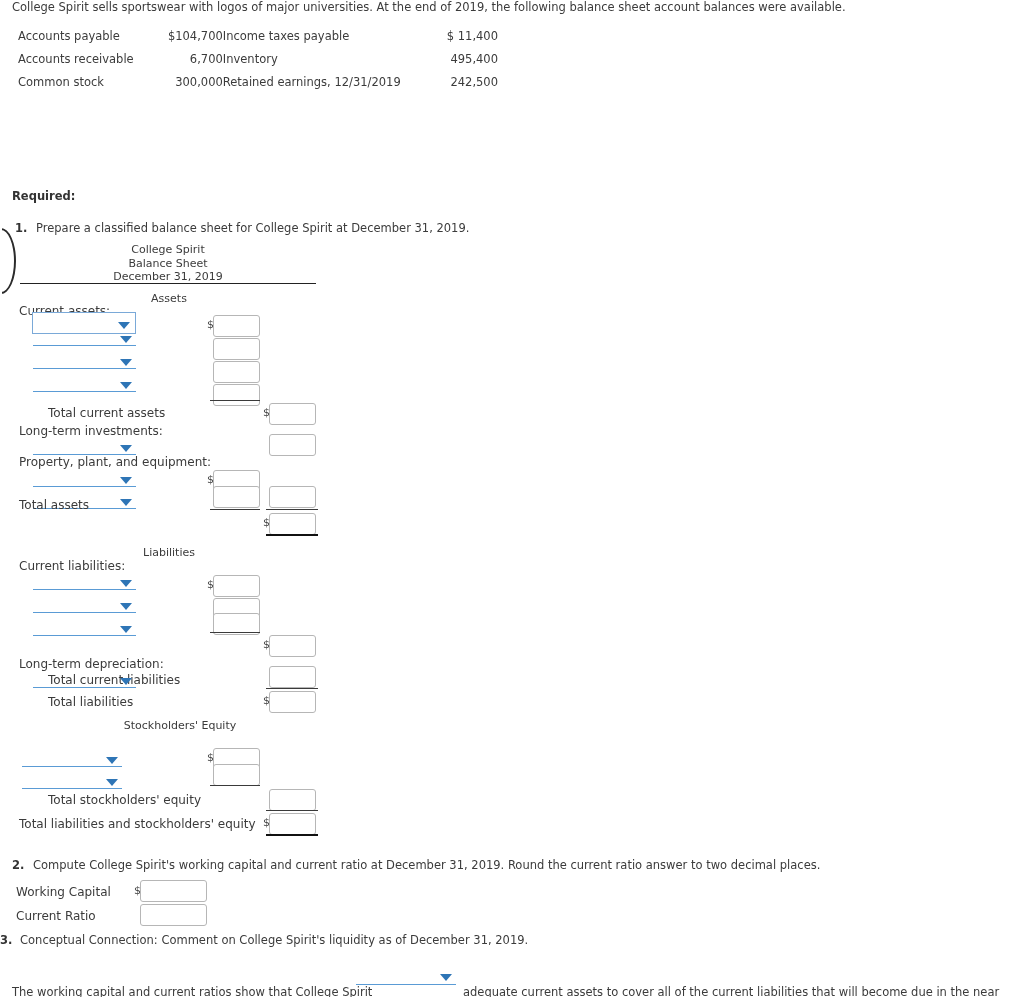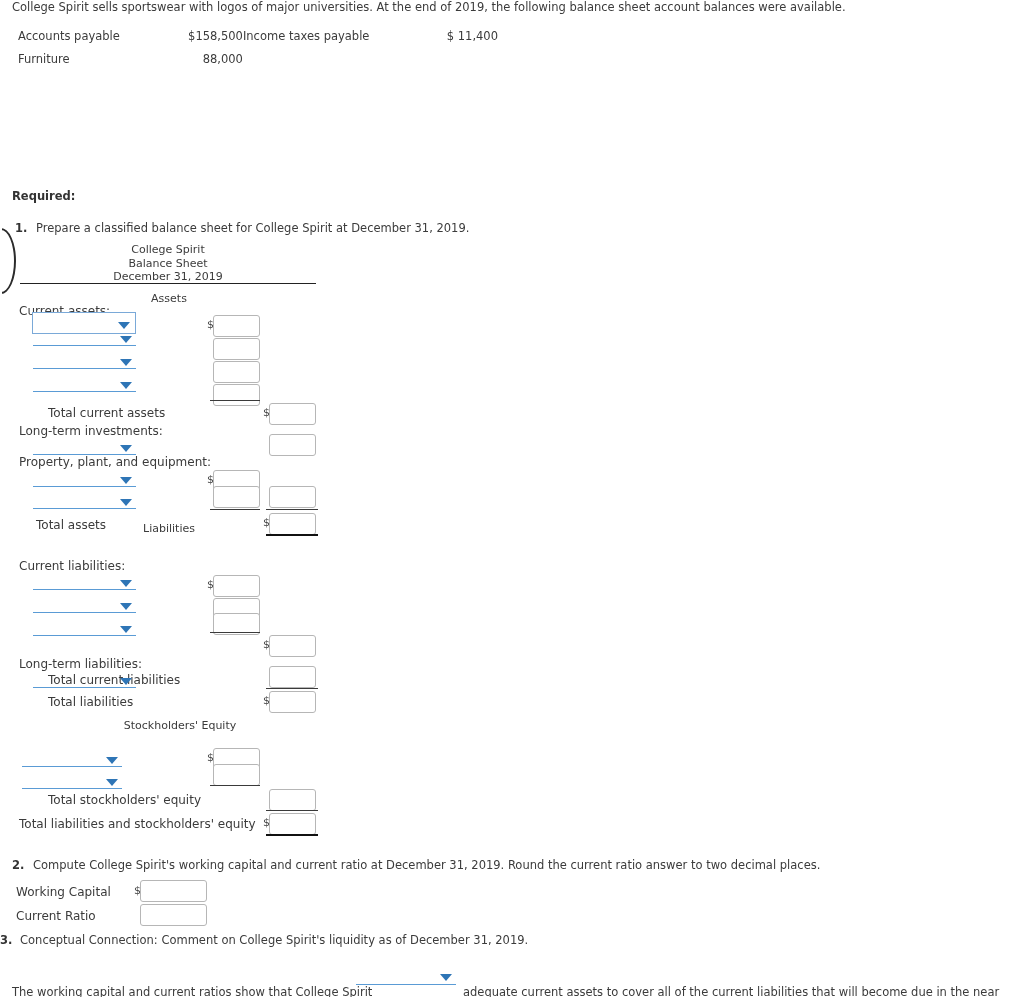--- a/index.html
+++ b/index.html
@@ -74,29 +74,35 @@
 </head>
 <body>
 
 <div class="abs" id="intro">College Spirit sells sportswear with logos of major universities. At the end of 2019, the following balance sheet account balances were available.</div>
 
 <div class="abs" id="balances">
   <table>
     <tbody>
       <tr>
         <td class="lbl">Accounts payable</td>
-        <td class="amt">$158,500</td>
+        <td class="amt">$104,700</td>
         <td class="lbl2">Income taxes payable</td>
         <td class="amt2">$ 11,400</td>
       </tr>
       <tr>
-        <td class="lbl">Furniture</td>
-        <td class="amt">88,000</td>
-        <td class="lbl2"></td>
-        <td class="amt2"></td>
+        <td class="lbl">Accounts receivable</td>
+        <td class="amt">6,700</td>
+        <td class="lbl2">Inventory</td>
+        <td class="amt2">495,400</td>
+      </tr>
+      <tr>
+        <td class="lbl">Common stock</td>
+        <td class="amt">300,000</td>
+        <td class="lbl2">Retained earnings, 12/31/2019</td>
+        <td class="amt2">242,500</td>
       </tr>
     </tbody>
   </table>
 </div>
 
 <div class="abs" id="required">Required:</div>
 <div class="abs" id="req1">
   <b>1.</b>
   <span style="padding-left:5px">Prepare a classified balance sheet for College Spirit at December 31, 2019.</span>
 </div>
@@ -159,26 +165,26 @@
   <div class="uline" style="width:103px;"></div>
   <div class="caret" style="right:4px;"></div>
 </div>
 <div class="abs dollar" style="left:207px;top:473px;">$</div>
 <div class="abs box" style="left:213px;top:470px;width:47px;"></div>
 <div class="abs box" style="left:213px;top:486px;width:47px;"></div>
 <div class="abs box" style="left:269px;top:486px;width:47px;"></div>
 <div class="abs rule" style="left:210px;top:509px;width:50px;"></div>
 <div class="abs rule" style="left:266px;top:509px;width:52px;"></div>
 
-<div class="abs lab" style="left:19px;top:518px;margin-left:17px;">Total assets</div>
+<div class="abs lab" style="left:19px;top:498px;">Total assets</div>
 <div class="abs dollar" style="left:263px;top:516px;">$</div>
 <div class="abs box" style="left:269px;top:513px;width:47px;"></div>
 <div class="abs dblrule" style="left:266px;top:534px;width:52px;"></div>
 
-<div class="abs sec-cap" style="left:114px;top:522px;">Liabilities</div>
+<div class="abs sec-cap" style="left:114px;top:546px;">Liabilities</div>
 
 <div class="abs lab" style="left:19px;top:559px;">Current liabilities:</div>
 <div class="abs dd" style="left:33px;top:573px;width:103px;">
   <div class="uline" style="width:103px;"></div>
   <div class="caret" style="right:4px;"></div>
 </div>
 <div class="abs dd" style="left:33px;top:596px;width:103px;">
   <div class="uline" style="width:103px;"></div>
   <div class="caret" style="right:4px;"></div>
 </div>
@@ -189,21 +195,21 @@
 <div class="abs dollar" style="left:207px;top:578px;">$</div>
 <div class="abs box" style="left:213px;top:575px;width:47px;"></div>
 <div class="abs box" style="left:213px;top:598px;width:47px;"></div>
 <div class="abs box" style="left:213px;top:613px;width:47px;"></div>
 <div class="abs rule" style="left:210px;top:632px;width:50px;"></div>
 
 <div class="abs lab" style="left:48px;top:638px;margin-top:35px;">Total current liabilities</div>
 <div class="abs dollar" style="left:263px;top:638px;">$</div>
 <div class="abs box" style="left:269px;top:635px;width:47px;"></div>
 
-<div class="abs lab" style="left:19px;top:657px;">Long-term liabilities:</div>
+<div class="abs lab" style="left:19px;top:657px;">Long-term depreciation:</div>
 <div class="abs dd" style="left:33px;top:671px;width:103px;">
   <div class="uline" style="width:103px;"></div>
   <div class="caret" style="right:4px;"></div>
 </div>
 <div class="abs box" style="left:269px;top:666px;width:47px;"></div>
 <div class="abs rule" style="left:266px;top:688px;width:52px;"></div>
 
 <div class="abs lab" style="left:48px;top:695px;">Total liabilities</div>
 <div class="abs dollar" style="left:263px;top:694px;">$</div>
 <div class="abs box" style="left:269px;top:691px;width:47px;"></div>

